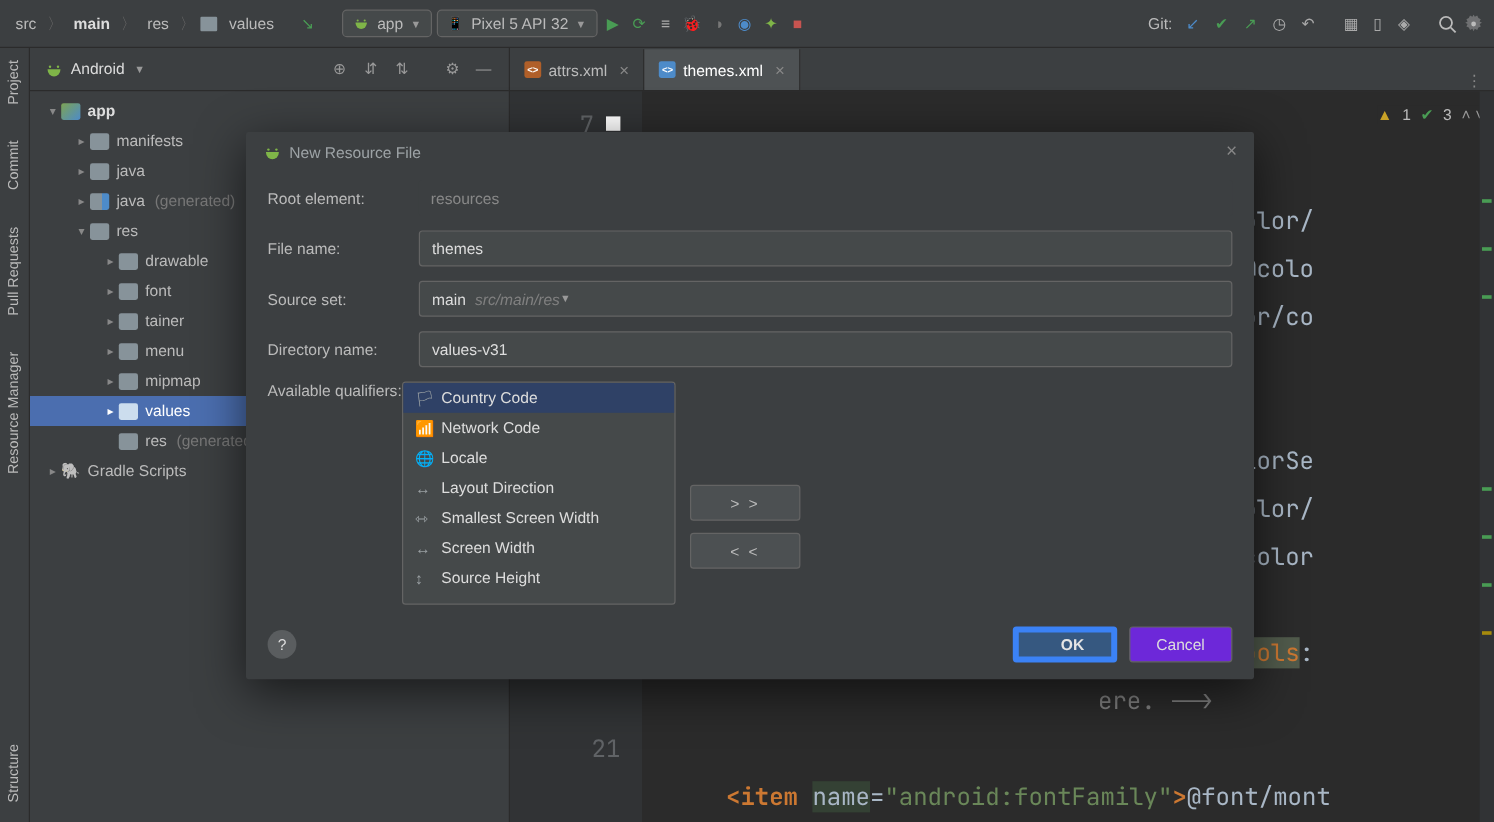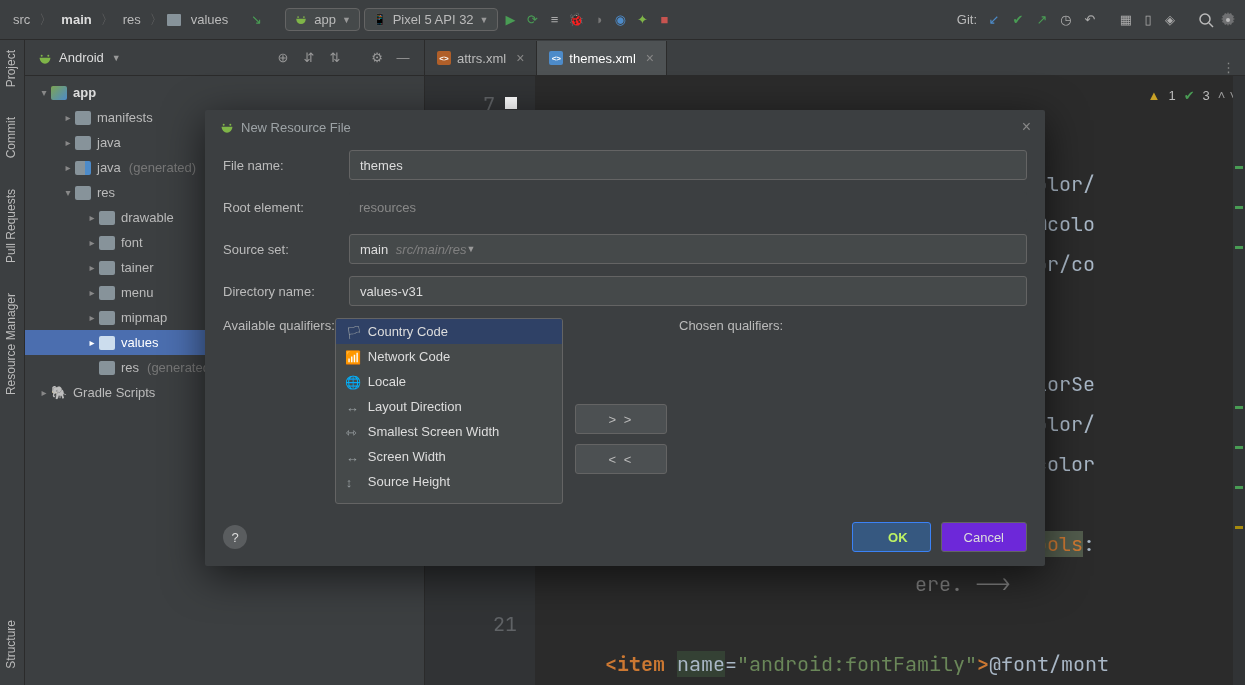--- a/index.html
+++ b/index.html
@@ -94,21 +94,21 @@
 .qual-item { height: 25px; display: flex; align-items: center; padding: 0 10px; gap: 8px; color: #ddd; }
 .qual-item.sel { background: #2f4166; }
 .qual-item .qico { width: 14px; height: 14px; display: inline-block; color: #9aa0a3; }
 .qual-mid { width: 92px; display: flex; flex-direction: column; justify-content: center; gap: 10px; }
 .qual-btn { height: 30px; background: #4c5052; border: 1px solid #646464; border-radius: 3px; color: #bbb; display: flex; align-items: center; justify-content: center; letter-spacing: 2px; }
 
 .dialog-footer { display: flex; align-items: center; margin-top: 18px; }
 .help-btn { width: 24px; height: 24px; border-radius: 50%; background: #5a5d5f; color: #ddd; display: flex; align-items: center; justify-content: center; }
 .dialog-footer .spacer { flex: 1; }
 .btn { height: 30px; padding: 0 22px; border-radius: 3px; display: flex; align-items: center; margin-left: 10px; }
-.btn.primary { background: #365880; color: #bef264; border: 1px solid #3b82f6; font-weight: bold; padding-left: 35px; }
+.btn.primary { background: #365880; color: #e5e5e5; border: 5px solid #3b82f6; font-weight: bold; padding-left: 35px; }
 .btn.secondary { background: #6d28d9; color: #ddd; border: 1px solid #646464; }
 
 
 .marker-strip { position:absolute; right:0; top:36px; bottom:0; width:12px; background:#313335; }
 .marker-strip .m { position:absolute; left:2px; width:8px; height:3px; }
 .marker-strip .m.green { background:#499c54; }
 .marker-strip .m.yellow { background:#a68a0d; }
 
 svg { display: block; }
 </style>
@@ -368,29 +368,29 @@
           <circle cx="7" cy="7" r="1.5"></circle>
           <circle cx="17" cy="7" r="1.5"></circle>
           <path d="M4 10h16v1a8 8 0 01-16 0z"></path>
         </svg>
     </span>
     <span>New Resource File</span>
     <span class="close">×</span>
   </div>
   <div class="dialog-body">
     <div class="form-row">
+      <label>Root element:</label>
+      <div class="field disabled">
+          <span>resources</span>
+        </div>
+    </div>
+    <div class="form-row">
       <label>File name:</label>
       <div class="field">
           <span>themes</span>
-        </div>
-    </div>
-    <div class="form-row">
-      <label>Root element:</label>
-      <div class="field disabled">
-          <span>resources</span>
         </div>
     </div>
     <div class="form-row">
       <label>Source set:</label>
       <div class="select">
         <span><span>main</span> <span class="secondary">src/main/res</span></span>
         <span class="dropdown-tri">▼</span>
       </div>
     </div>
     <div class="form-row">
@@ -433,21 +433,20 @@
               <span>Source Height</span>
             </div>
         </div>
       </div>
       <div class="qual-mid">
         <div style="height:46px;"></div>
         <div class="qual-btn">&gt; &gt;</div>
         <div class="qual-btn">&lt; &lt;</div>
       </div>
       <div class="qual-col">
-        <div class="label">Chosen qualifiers:</div>
       </div>
     </div>
 
     <div class="dialog-footer">
       <div class="help-btn">?</div>
       <div class="spacer"></div>
       <div class="btn primary">OK</div>
       <div class="btn secondary">Cancel</div>
     </div>
   </div>

